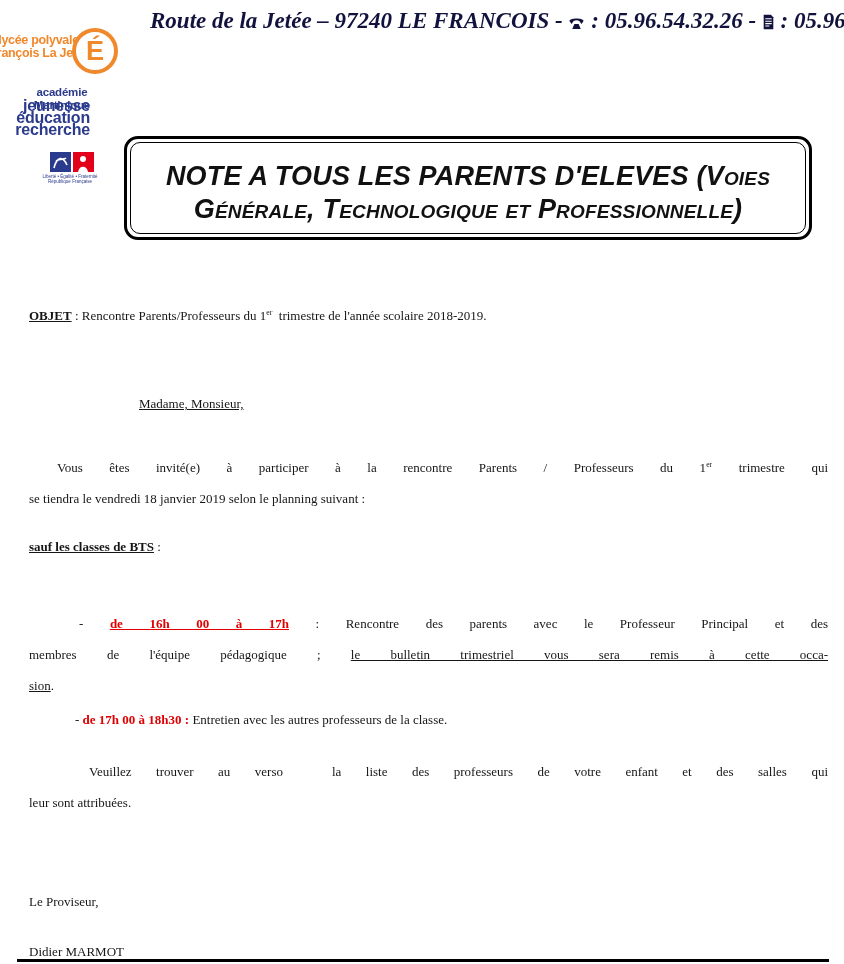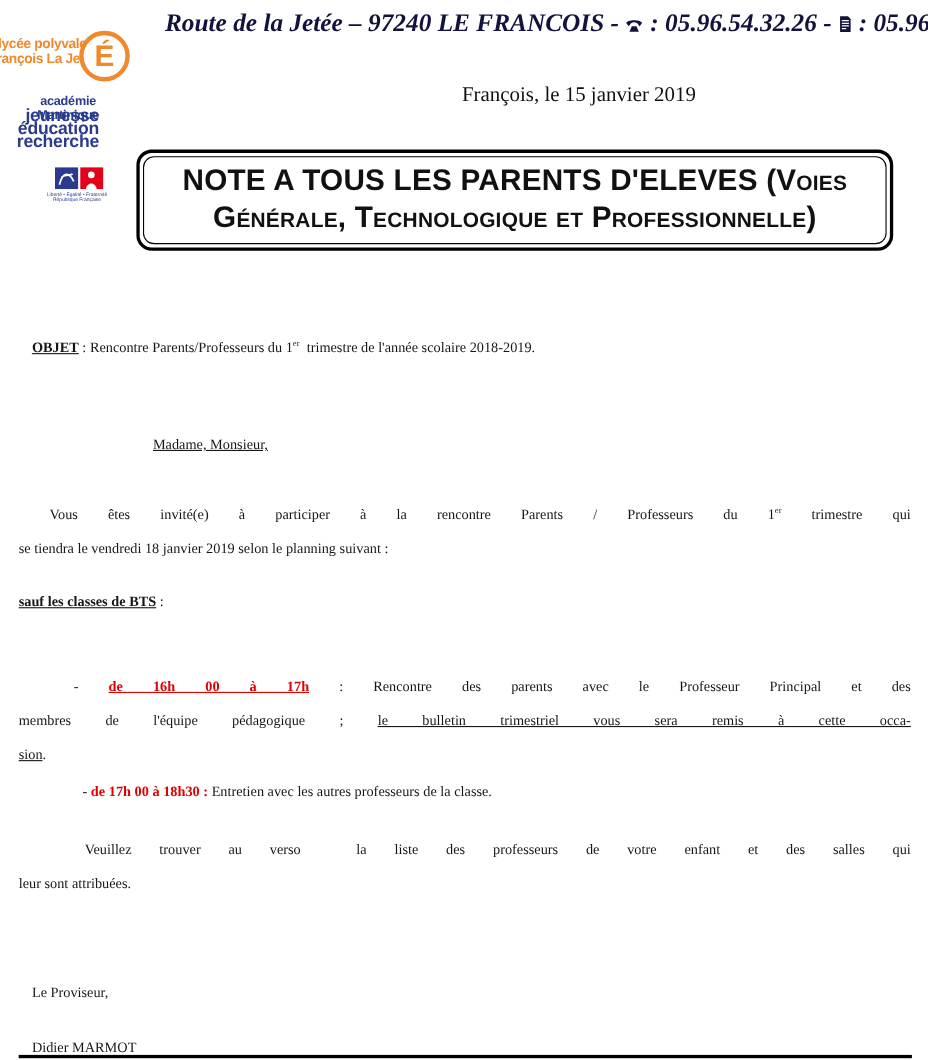--- a/index.html
+++ b/index.html
@@ -45,30 +45,31 @@
     position:absolute;right:26px;top:146px;width:56px;text-align:center;
     font-family:"Liberation Sans", sans-serif;font-size:4.5px;line-height:5px;
     color:#2a3a8c;white-space:nowrap;
   }
   
   .title-box-outer{
     position:absolute;left:124px;top:136px;width:676px;
     border:3px solid #000;border-radius:14px;padding:3px;background:#fff;
   }
   .title-box-inner{
-    border:1.5px solid #000;border-radius:10px;padding:5px 8px 7px;
+    border:1.5px solid #000;border-radius:10px;padding:17px 8px 7px;
     text-align:center;
+    font-style:italic;
   }
   .title-line{
     font-family:"Liberation Sans", sans-serif;font-weight:bold;color:#111;
     font-size:27px;line-height:33px;font-variant:small-caps;letter-spacing:0.2px;
   }
   
   .tb{position:absolute;left:17px;width:811px;font-size:13px;line-height:31px;color:#161616;}
-  .line{min-height:31px;}
+  .line{min-height:31px;margin-left:12px;}
   .just{text-align:justify;text-align-last:justify;}
   .b{font-weight:bold;}
   .u{text-decoration:underline;}
   .red{color:#e00000;}
   .sup{font-size:60%;vertical-align:super;line-height:0;}
   .ind-sm{text-indent:12px;}
   .ind-p1{text-indent:28px;}
   .ind-p2{text-indent:32px;}
   .ind-b1{text-indent:50px;}
   .ind-b2{text-indent:58px;}
@@ -115,21 +116,20 @@
         <circle cx="33" cy="7" r="3" fill="#ffffff"></circle>
         <path d="M28 20 C29 13 37 13 38 20 Z" fill="#ffffff"></path>
       </svg>
     </div>
     <div class="flag-caption">
       <div>Liberté • Égalité • Fraternité</div>
       <div>République Française</div>
     </div>
   </div>
 
-  <div class="date-line">François, le 15 janvier 2019</div>
 
   <div class="title-box-outer">
     <div class="title-box-inner">
       <div class="title-line">NOTE A TOUS LES PARENTS D'ELEVES (Voies</div>
       <div class="title-line">Générale, Technologique et Professionnelle)</div>
     </div>
   </div>
 
   <div class="tb ind-sm" style="top:300px;"><span class="b u">OBJET</span><span> : Rencontre Parents/Professeurs du 1</span><span class="sup">er</span><span>&nbsp;&nbsp;trimestre de l'année scolaire 2018-2019.</span></div>
 

